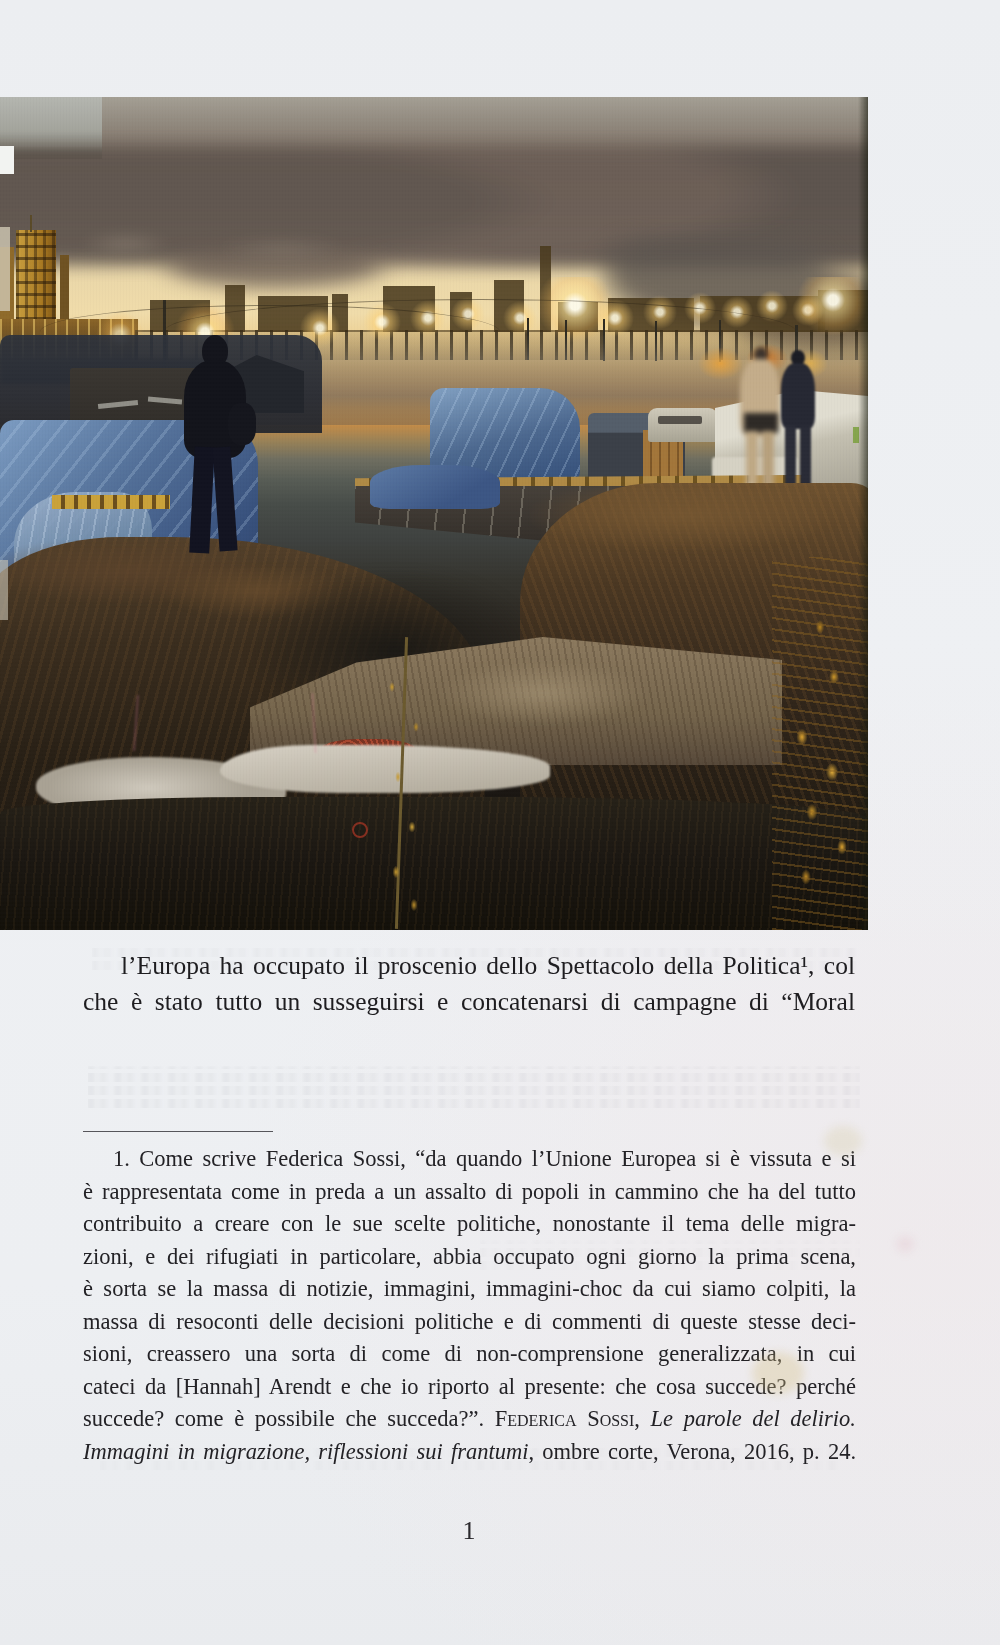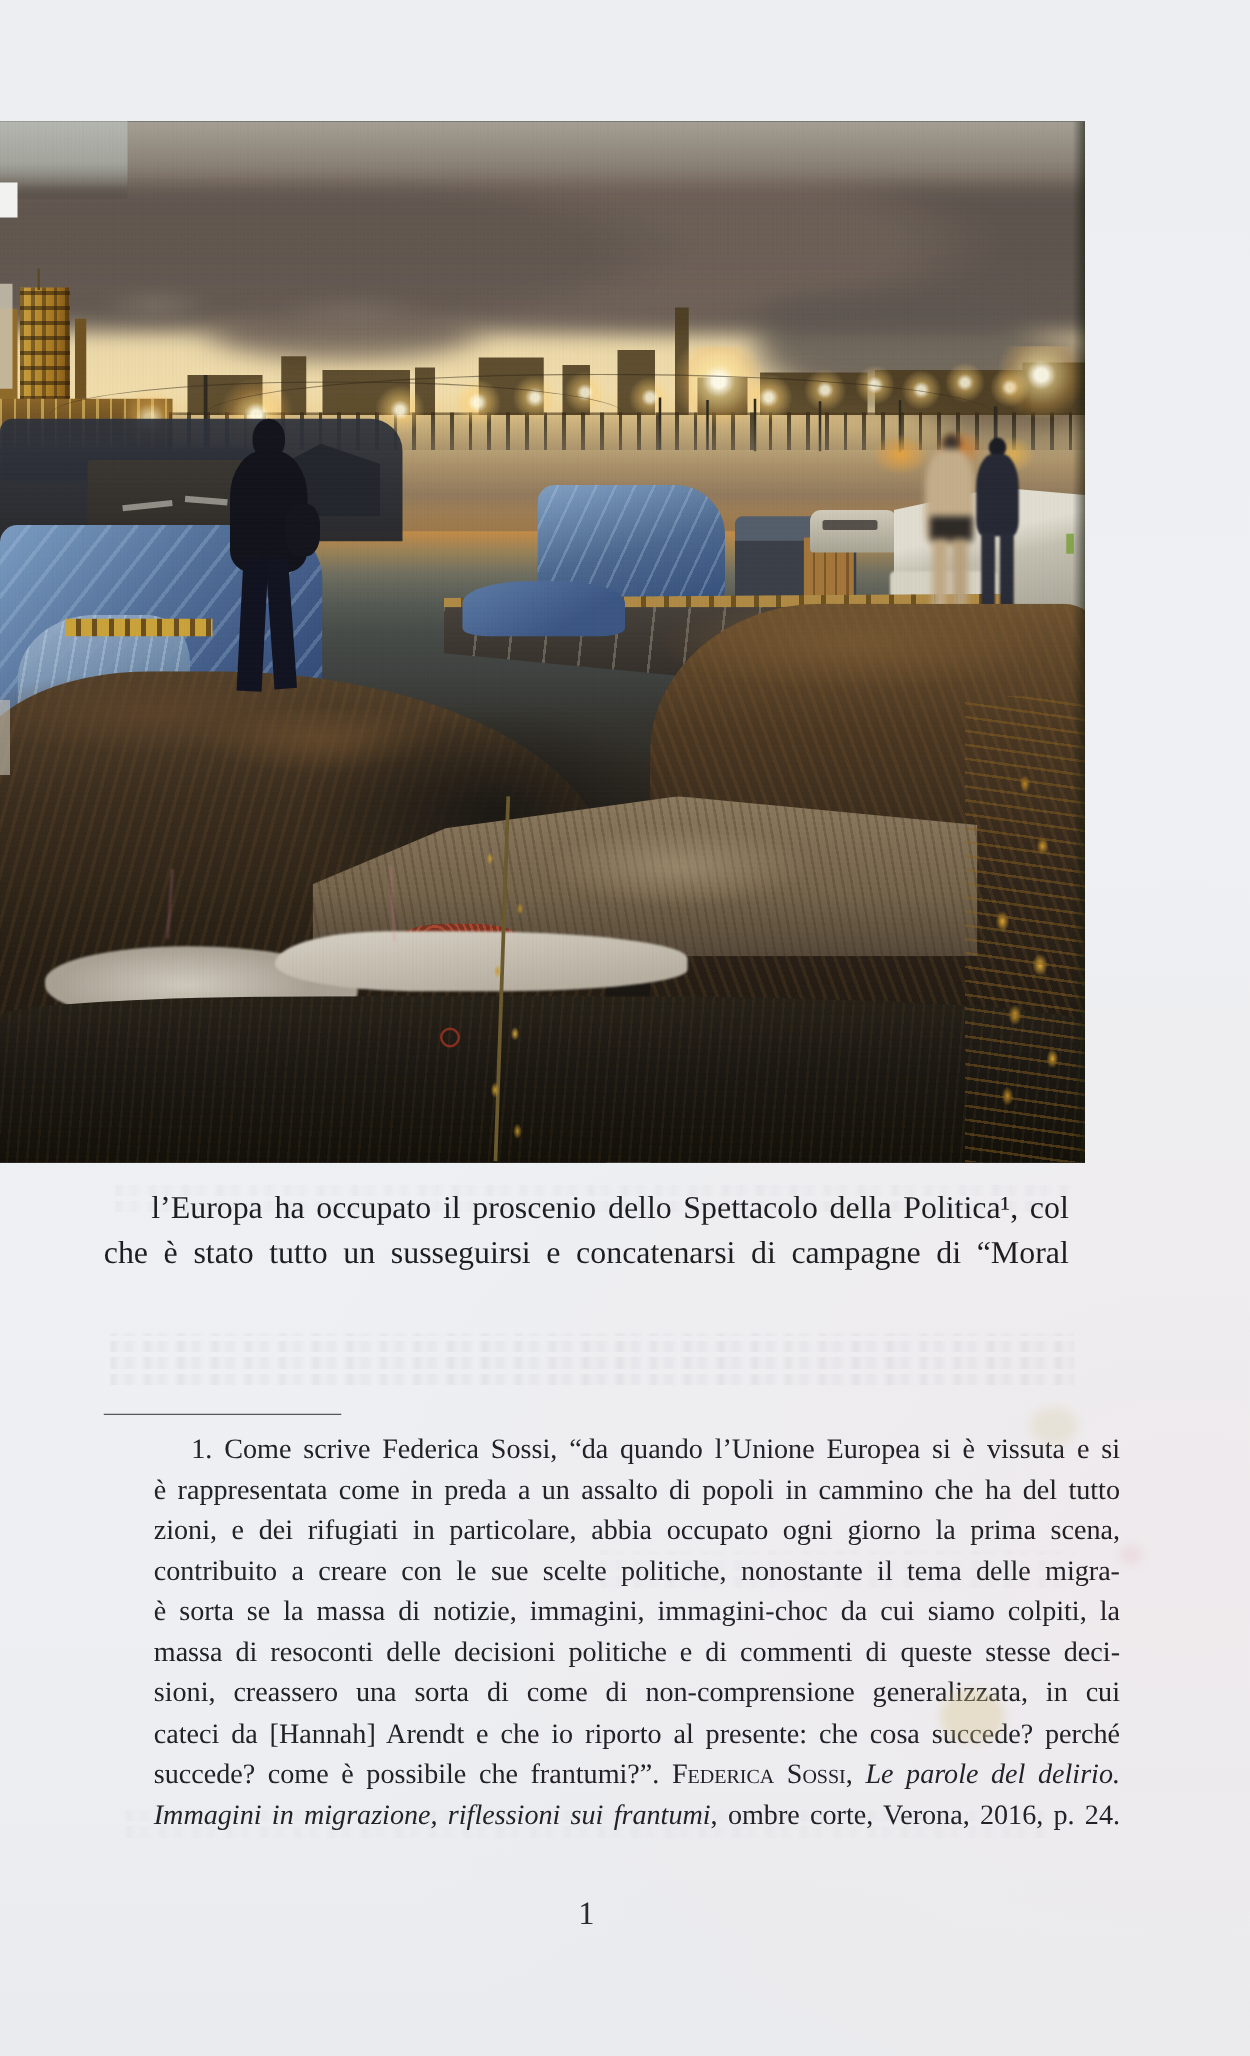--- a/index.html
+++ b/index.html
@@ -169,21 +169,21 @@
   .banner{position:absolute;left:102px;top:96px;width:770px;height:51px;background:#0d0f0b;display:flex;align-items:center;justify-content:center;}
   .banner-text{font-family:"Liberation Sans",sans-serif;font-weight:bold;font-size:33px;color:#eff0ec;white-space:nowrap;transform:scaleX(.92);letter-spacing:.5px;}
   .titleband{position:absolute;left:95px;top:878px;width:773px;height:52px;background:rgba(8,10,6,.93);display:flex;align-items:center;justify-content:center;}
   .title-text{font-family:"Liberation Sans",sans-serif;font-weight:bold;font-size:55px;color:#f3f4f0;white-space:nowrap;transform:scaleX(.8) scaleY(1.02);letter-spacing:0;}
 
   
   .bodytext{position:absolute;left:83px;top:948px;width:772px;font-size:25.5px;line-height:36px;color:#1e1d20;}
   .bodytext .tline{text-align:justify;text-align-last:justify;}
   .bodytext .tline:first-child{text-indent:38px;}
   .ftrule{position:absolute;left:83px;top:1131px;width:190px;height:1px;background:#56555a;}
-  .footnote{position:absolute;left:83px;top:1143px;width:773px;font-size:22.5px;line-height:32.5px;color:#232226;margin-left:40px;}
+  .footnote{position:absolute;left:83px;top:1143px;width:773px;font-size:22.5px;line-height:32.5px;color:#232226;}
   .footnote .tline{text-align:justify;text-align-last:justify;}
   .footnote .tline:first-child{text-indent:30px;}
   .seg-i{font-style:italic;}
   .seg-sc{font-variant:small-caps;}
   .pagenum{position:absolute;left:83px;top:1516px;width:772px;text-align:center;font-size:26px;color:#2a292d;}
 
   
   .ghost{position:absolute;filter:blur(2px);background:
     repeating-linear-gradient(90deg,rgba(118,118,130,.55) 0 6px,transparent 6px 11px,rgba(118,118,130,.35) 11px 19px,transparent 19px 27px);
     -webkit-mask-image:repeating-linear-gradient(0deg,transparent 0 4px,#000 4px 13px);
@@ -323,27 +323,27 @@
 
   <div class="bodytext">
       <div class="tline"><span>l’Europa ha occupato il proscenio dello Spettacolo della Politica¹, col</span></div>
       <div class="tline"><span>che è stato tutto un susseguirsi e concatenarsi di campagne di “Moral</span></div>
     </div>
 
   <div class="ftrule"></div>
   <div class="footnote">
       <div class="tline"><span>1. Come scrive Federica Sossi, “da quando l’Unione Europea si è vissuta e si</span></div>
       <div class="tline"><span>è rappresentata come in preda a un assalto di popoli in cammino che ha del tutto</span></div>
+      <div class="tline"><span>contribuito a creare con le sue scelte politiche, nonostante il tema delle migra-</span></div>
       <div class="tline"><span>zioni, e dei rifugiati in particolare, abbia occupato ogni giorno la prima scena,</span></div>
-      <div class="tline"><span>contribuito a creare con le sue scelte politiche, nonostante il tema delle migra-</span></div>
       <div class="tline"><span>è sorta se la massa di notizie, immagini, immagini-choc da cui siamo colpiti, la</span></div>
       <div class="tline"><span>massa di resoconti delle decisioni politiche e di commenti di queste stesse deci-</span></div>
       <div class="tline"><span>sioni, creassero una sorta di come di non-comprensione generalizzata, in cui</span></div>
       <div class="tline"><span>cateci da [Hannah] Arendt e che io riporto al presente: che cosa succede? perché</span></div>
-      <div class="tline"><span>succede? come è possibile che frantumi?”. </span><span class="seg-sc">Federica Sossi</span><span>, </span><span class="seg-i">Le parole del delirio.</span></div>
+      <div class="tline"><span>succede? come è possibile che succeda?”. </span><span class="seg-sc">Federica Sossi</span><span>, </span><span class="seg-i">Le parole del delirio.</span></div>
       <div class="tline"><span class="seg-i">Immagini in migrazione, riflessioni sui frantumi</span><span>, ombre corte, Verona, 2016, p. 24.</span></div>
     </div>
 
   <div class="pagenum">1</div>
 
   <div class="stain" style="left:752px;top:1352px;width:52px;height:42px;background:rgba(216,196,138,.35)"></div>
   <div class="stain" style="left:824px;top:1126px;width:38px;height:30px;background:rgba(212,202,158,.28)"></div>
   <div class="stain" style="left:896px;top:1236px;width:18px;height:16px;background:rgba(225,180,190,.25)"></div>
   <div class="chip" style="left:0;top:146px;width:14px;height:28px;background:#f2f3f1"></div>
   <div class="chip" style="left:0;top:227px;width:10px;height:84px;background:rgba(207,200,180,.8)"></div>

